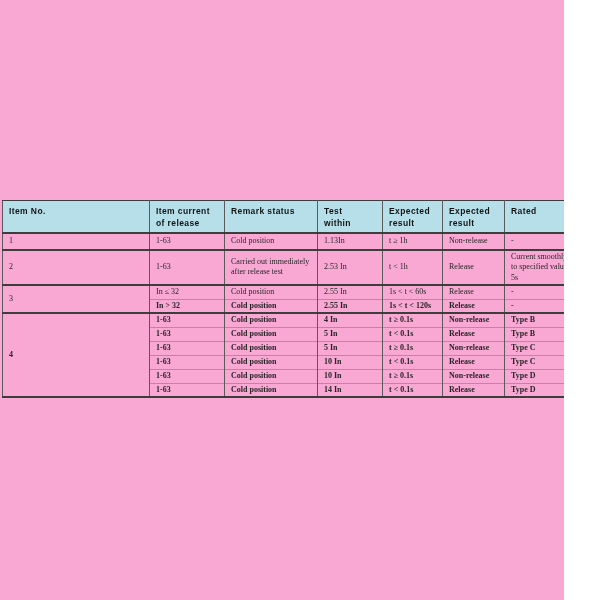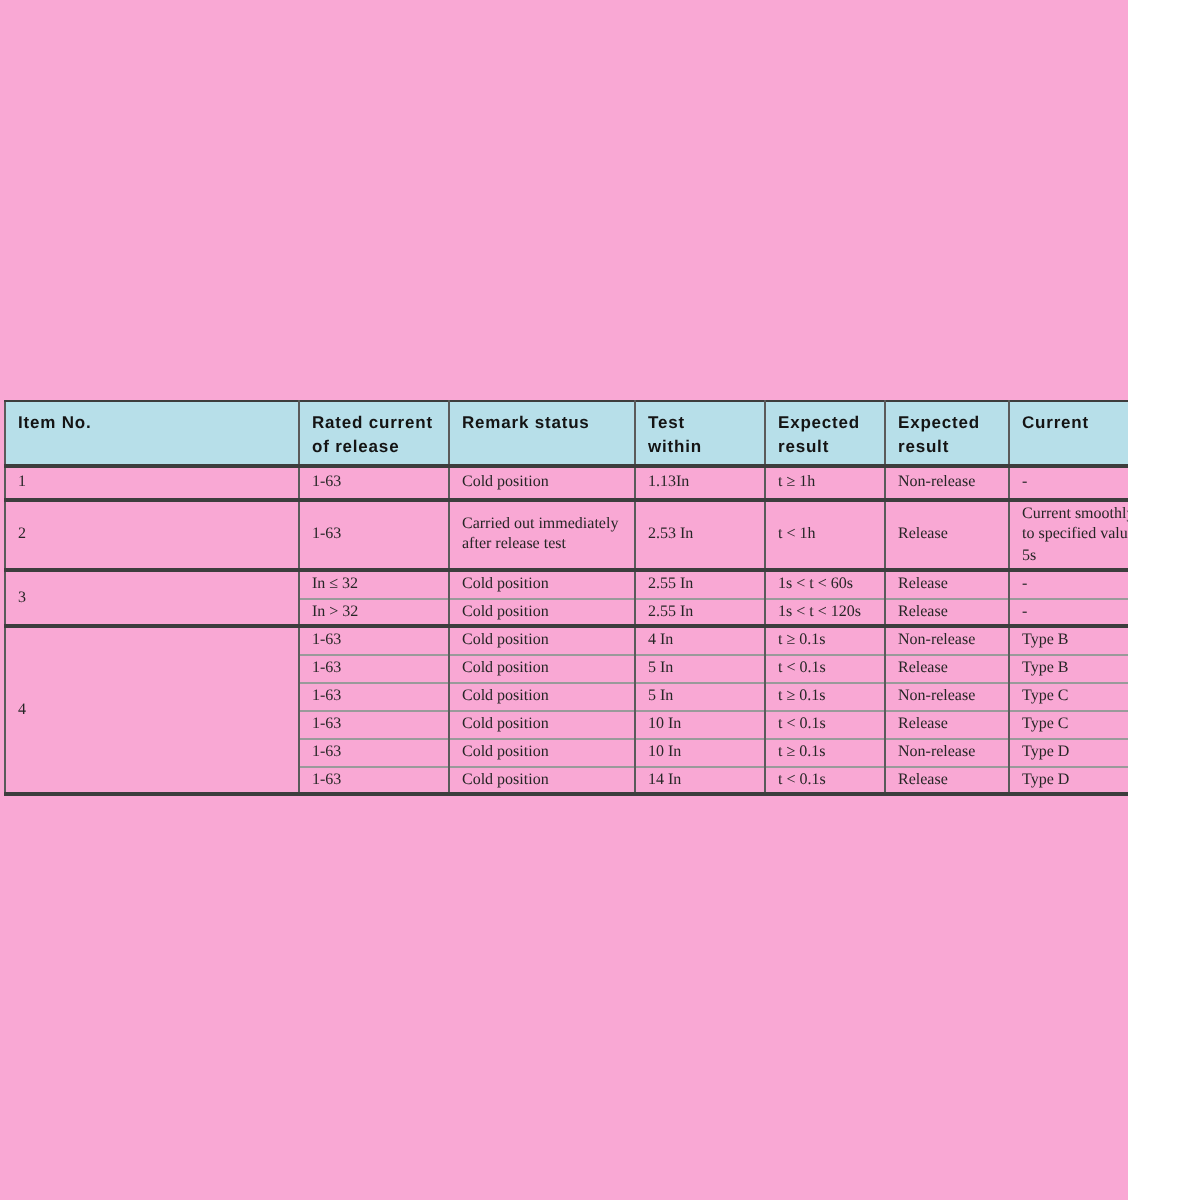--- a/index.html
+++ b/index.html
@@ -52,50 +52,50 @@
     line-height: 10.5px;
     color: var(--body-text, #262626);
     vertical-align: middle;
     border-top: 1px solid var(--border-light, #9a9a9a);
     box-sizing: border-box;
   }
   tr.group-start > td { border-top: 2px solid var(--border-strong, #3d3d3d); }
   tr.h17 > td { height: 17px; }
   tr.h34 > td { height: 34px; }
   tr.h13 > td { height: 13px; }
-  tr.h14 > td { height: 14px; }
+  tr.h14 > td { height: 14px; font-weight: bold; }
   td.c-item { vertical-align: middle; }
 </style>
 </head>
 <body>
 
 <div class="canvas">
   <table class="spec">
     <colgroup>
       <col style="width:147px">
         <col style="width:75px">
         <col style="width:93px">
       <col style="width:65px">
         <col style="width:60px">
         <col style="width:62px">
       <col style="width:90px">
     </colgroup>
     <thead>
       <tr>
         <th>Item No.</th>
-        <th>Rated current
+        <th>Item current
 of release</th>
         <th>Remark status</th>
         <th>Test
 within</th>
         <th>Expected
 result</th>
         <th>Expected
 result</th>
-        <th>Current</th>
+        <th>Rated</th>
       </tr>
     </thead>
     <tbody>
 
       <tr class="h17 group-start">
         <td class="c-item">1</td>
         <td>1-63</td>
         <td>Cold position</td>
         <td>1.13In</td>
         <td>t ≥ 1h</td>

